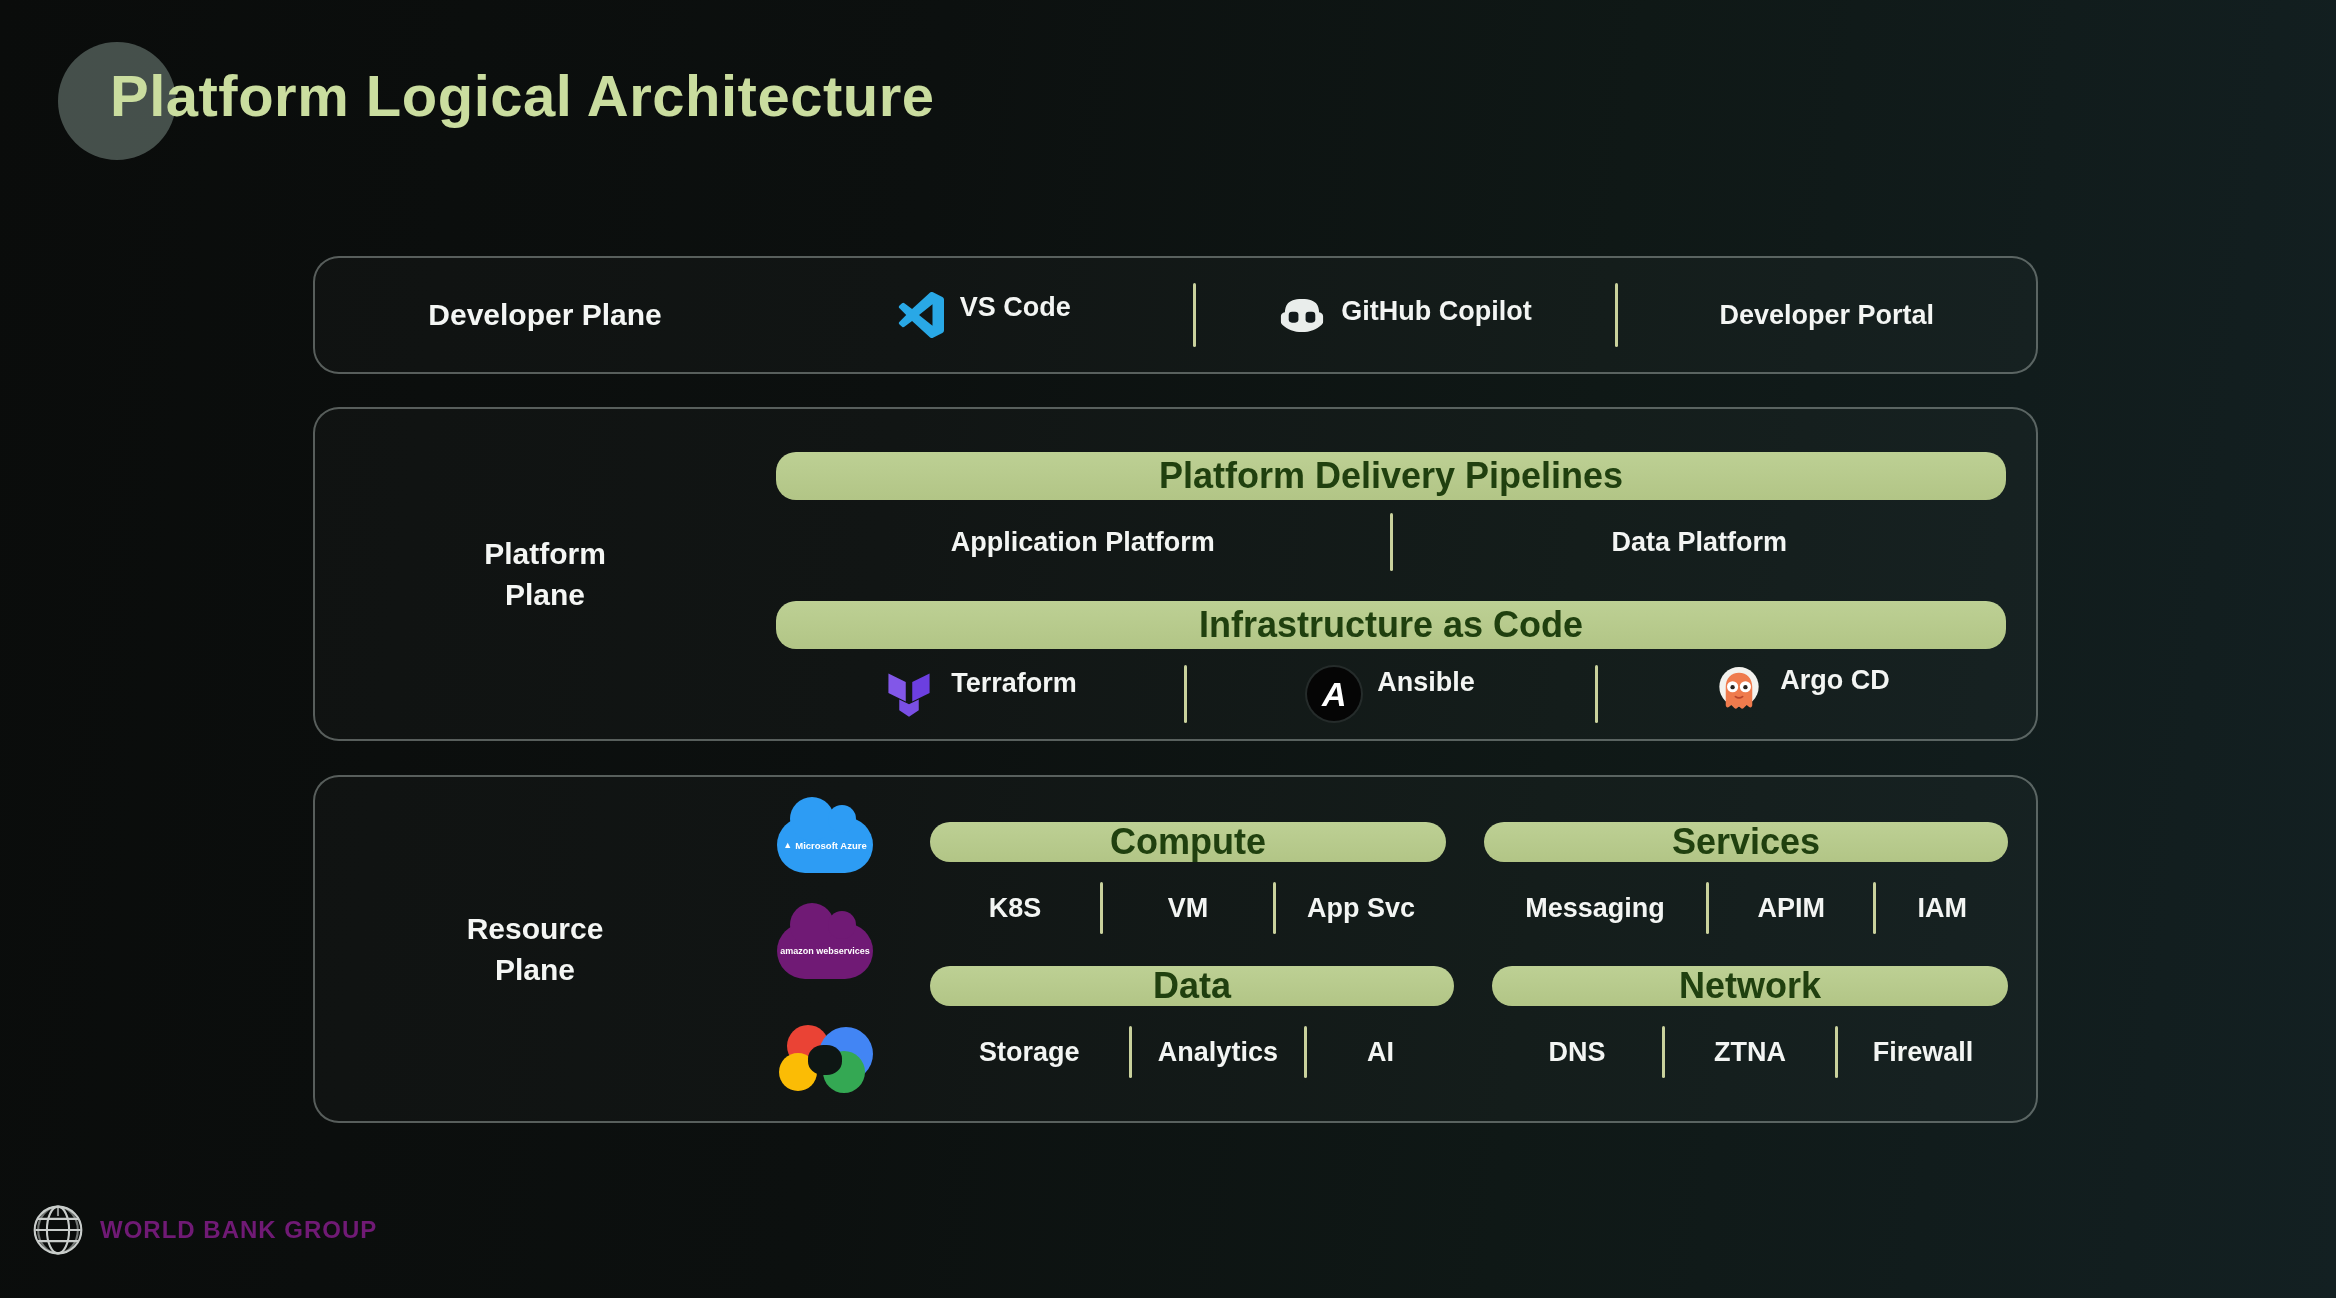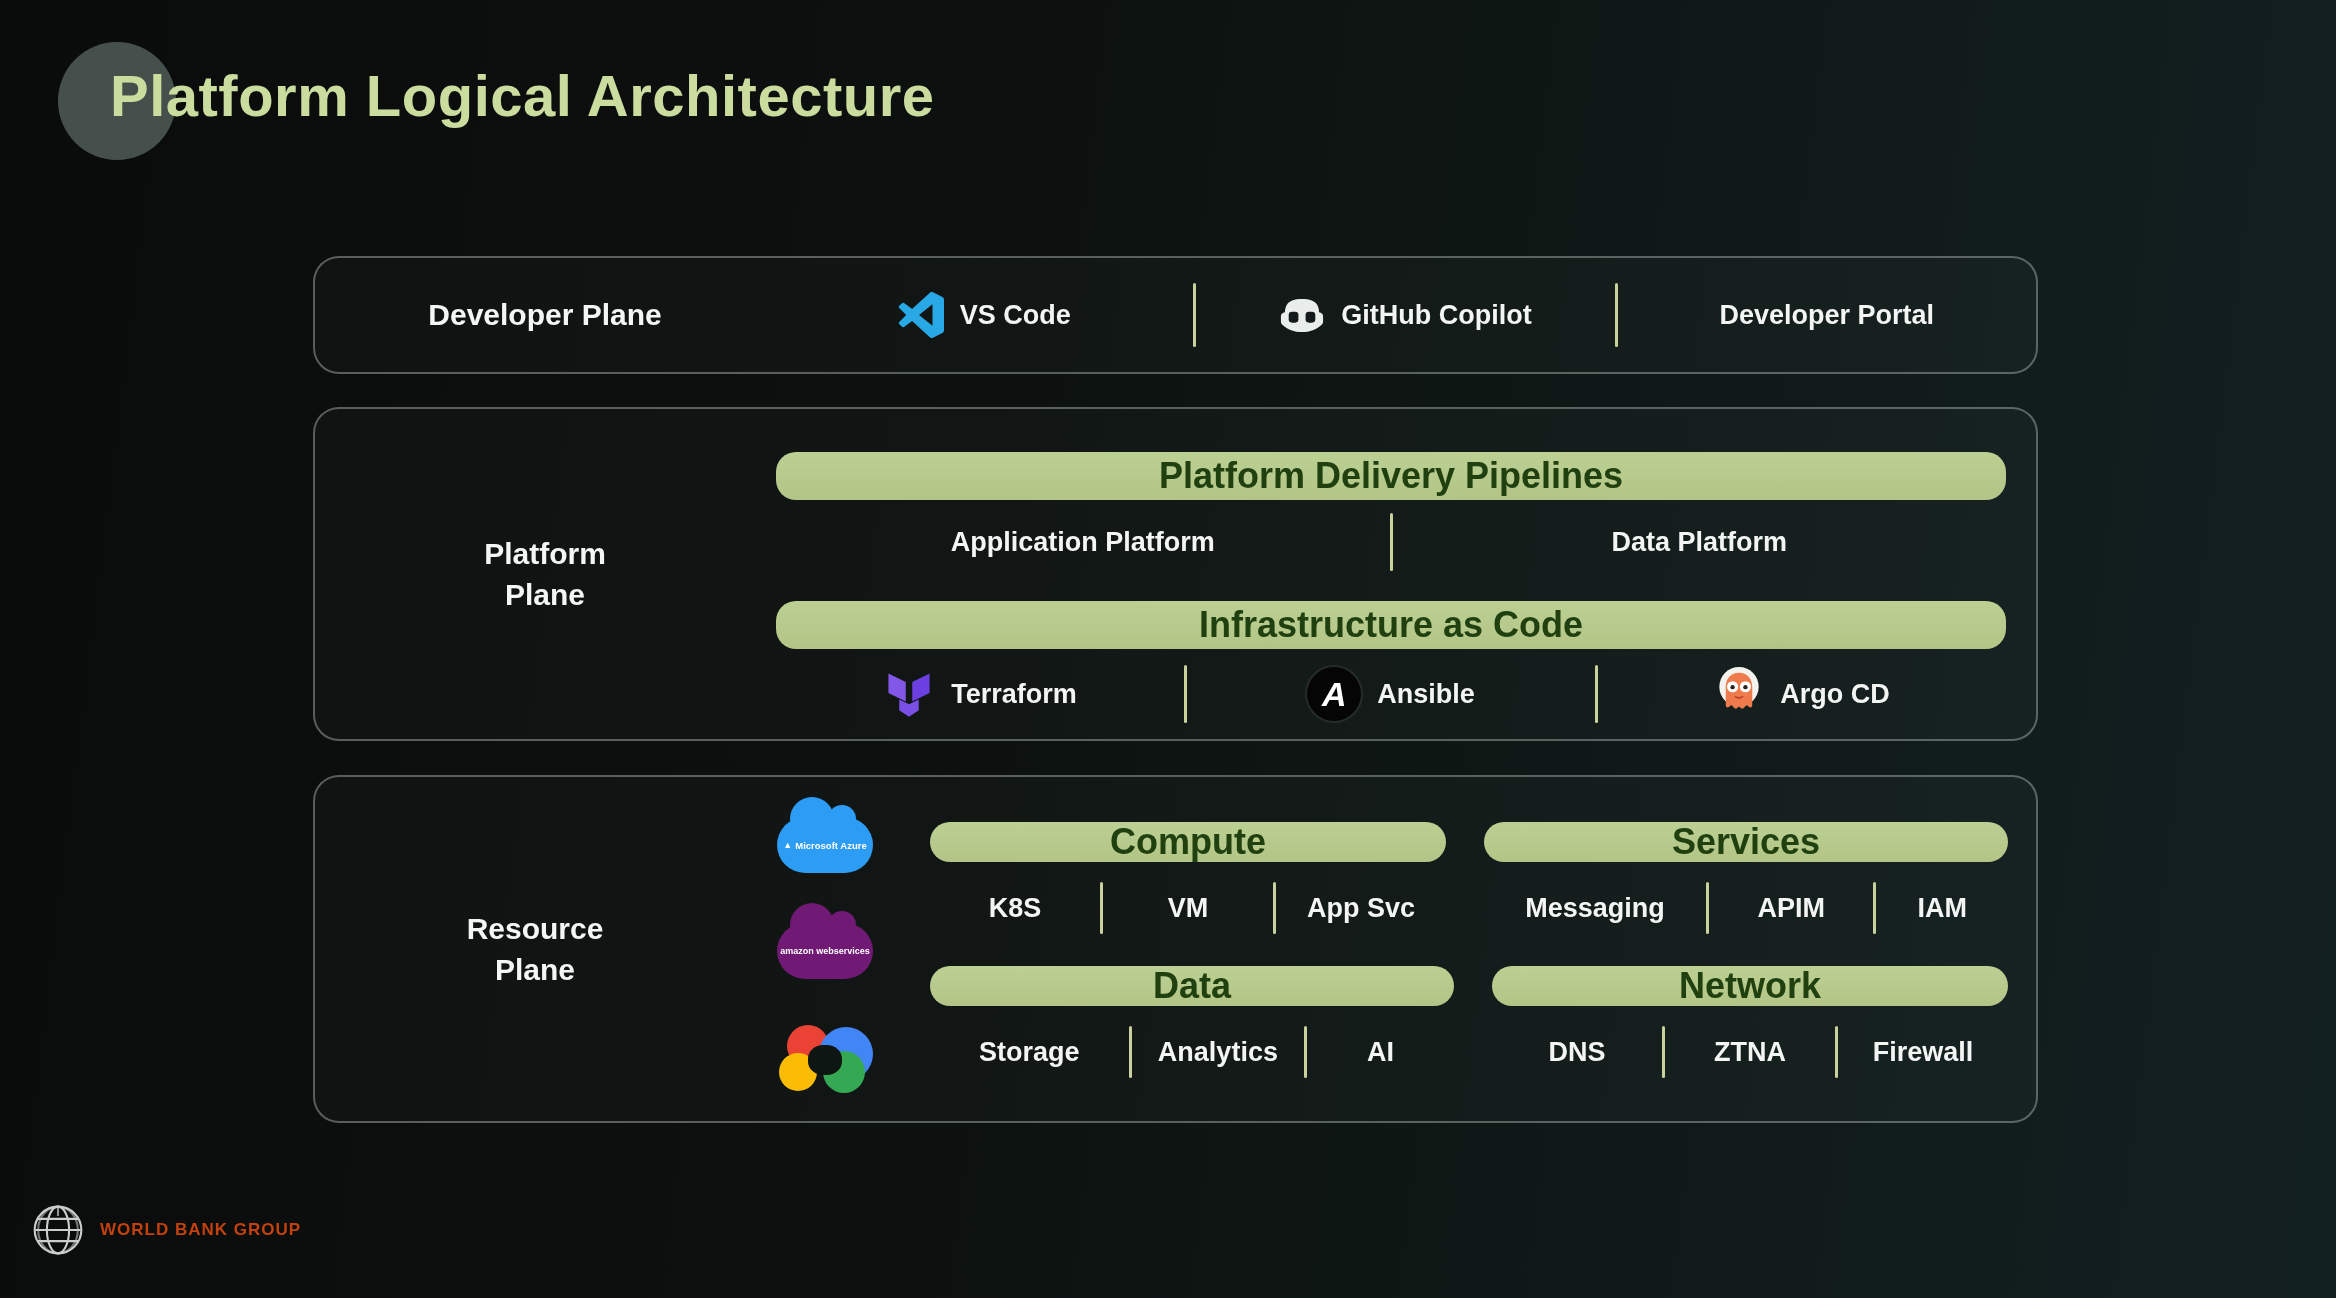--- a/index.html
+++ b/index.html
@@ -23,21 +23,21 @@
     background:rgba(255,255,255,.022); }
   .panel-dev   { top:256px; height:118px; display:flex; align-items:center; }
   .panel-plat  { top:407px; height:334px; }
   .panel-res   { top:775px; height:348px; }
 
   .plane-label { color:#f4f6f4; font-size:30px; font-weight:600; text-align:center; line-height:1.38; }
   .label-col { width:460px; display:flex; flex-direction:column; align-items:center; justify-content:center; }
 
   
   .items-row { display:flex; align-items:center; }
-  .cell { flex:1; display:flex; align-items:center; justify-content:center; gap:16px;
+  .cell { flex:1; display:flex; align-items:flex-start; justify-content:center; gap:16px;
     font-size:27px; font-weight:600; color:#f3f5f3; }
   .vdiv { width:3px; background:#c9d19c; border-radius:2px; flex:0 0 auto; }
   .vdiv-64 { height:64px; } .vdiv-58 { height:58px; } .vdiv-52 { height:52px; }
 
   
   .gbar { background:linear-gradient(180deg,#bdd094,#b2c586); border-radius:20px;
     display:flex; align-items:center; justify-content:center;
     color:#20400f; font-size:36px; font-weight:700; }
 
   
@@ -77,21 +77,21 @@
   .group-items { height:56px; margin-top:18px; margin-bottom:30px; display:flex; align-items:center; }
 
   
   .icon { display:inline-flex; align-items:center; justify-content:center; flex:0 0 auto; }
   .ansible-circle { width:54px; height:54px; border-radius:50%; background:#050505;
     color:#fff; font-size:34px; font-weight:700; display:flex; align-items:center; justify-content:center;
     box-shadow:0 0 0 2px rgba(255,255,255,.08); font-style:italic; }
 
   
   .footer { position:absolute; left:30px; top:1202px; display:flex; align-items:center; gap:14px; }
-  .footer-text { color:#c2410c; font-size:17px; font-weight:700; letter-spacing:1px; }
+  .footer-text { color:#701a75; font-size:24px; font-weight:700; letter-spacing:1px; }
 </style>
 </head>
 <body>
 
 <div class="stage">
 
   <div class="title-circle"></div>
   <h1 class="slide-title">Platform Logical Architecture</h1>
 
   <div class="panel panel-dev">

